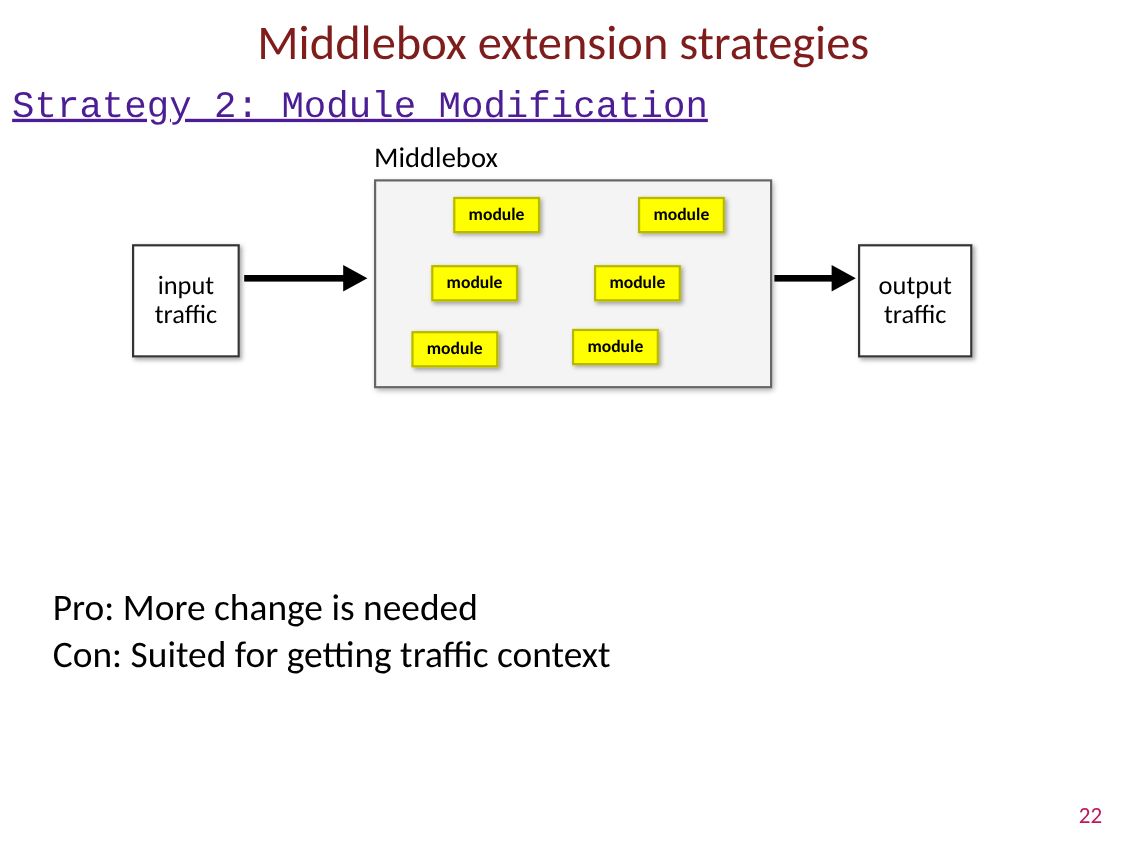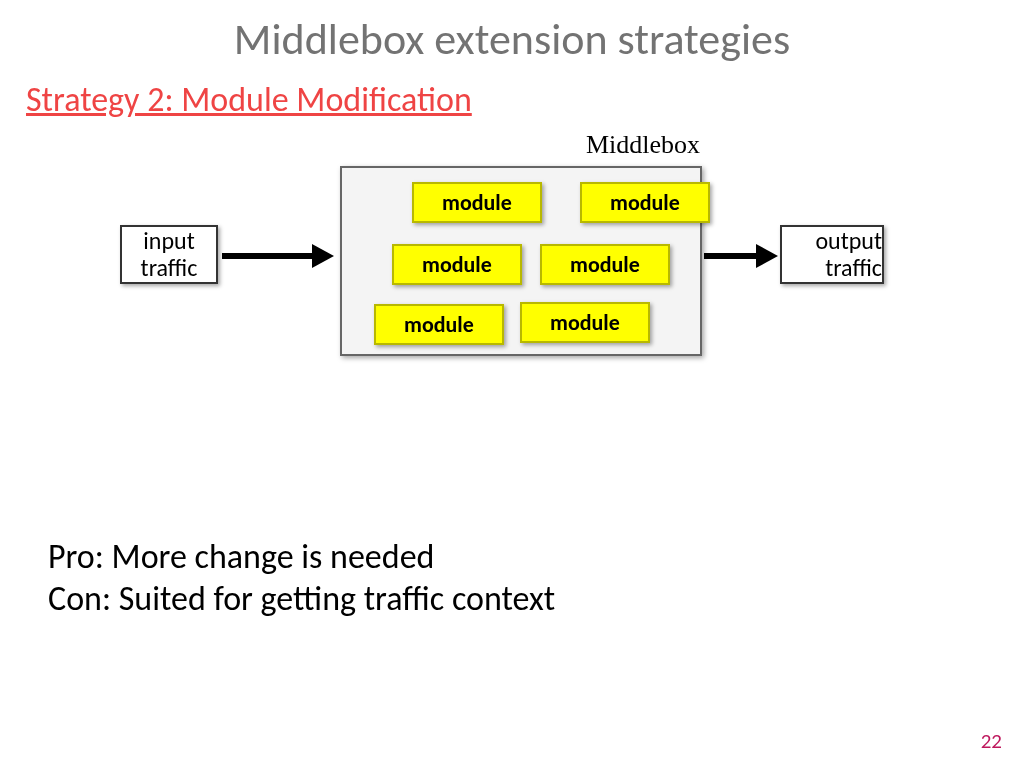--- a/index.html
+++ b/index.html
@@ -6,74 +6,74 @@
     margin: 0;
     padding: 0;
     width: 1024px;
     height: 768px;
     background: #ffffff;
     font-family: "Calibri", "Segoe UI", Arial, sans-serif;
     position: relative;
     overflow: hidden;
   }
   .title {
-    color: #737373;
+    color: #7f1d1d;
     font-size: 44px;
     text-align: center;
     line-height: 1.15;
     margin-top: 14px;
   }
   .subtitle {
     font-size: 34px;
-    color: #ef4444;
+    color: #4c1d95;
     text-decoration: underline;
-    margin-left: 26px;
+    margin-left: 11px;
     margin-top: 14px;
+    font-family: Liberation Mono, monospace;
   }
   .diagram {
     position: relative;
     width: 100%;
     height: 300px;
   }
   .box {
     position: absolute;
     border: 2px solid #333;
     background: #fff;
     text-align: center;
     font-size: 24px;
     line-height: 1.15;
-    padding: 0 0;
+    padding: 22px 0;
     box-shadow: 2px 2px 4px rgba(0,0,0,0.35);
   }
   .input-box  { left: 120px; top: 105px; width: 94px; }
-  .output-box { left: 780px; top: 105px; width: 100px; text-align: right; }
+  .output-box { left: 780px; top: 105px; width: 100px; }
   .mbox-label {
     position: absolute;
     left: 340px; top: 10px;
     width: 360px;
-    text-align: right;
+    text-align: left;
     font-size: 26px;
-    font-family: Liberation Serif, serif;
   }
   .mbox {
     position: absolute;
     left: 340px; top: 46px;
     width: 358px; height: 186px;
     background: #f4f4f4;
     border: 2px solid #666;
     box-shadow: 2px 2px 5px rgba(0,0,0,0.35);
   }
   .module {
     position: absolute;
     background: #ffff00;
     border: 2px solid #b8b800;
-    font-size: 22px;
+    font-size: 16px;
     font-weight: 600;
     text-align: center;
-    padding: 5px 28px;
+    padding: 5px 12px;
     box-shadow: 2px 2px 4px rgba(0,0,0,0.35);
   }
   .m1 { left: 70px;  top: 14px; }
   .m2 { left: 238px; top: 14px; }
   .m3 { left: 50px;  top: 76px; }
   .m4 { left: 198px; top: 76px; }
   .m5 { left: 32px;  top: 136px; }
   .m6 { left: 178px; top: 134px; }
   .arrow {
     position: absolute;

